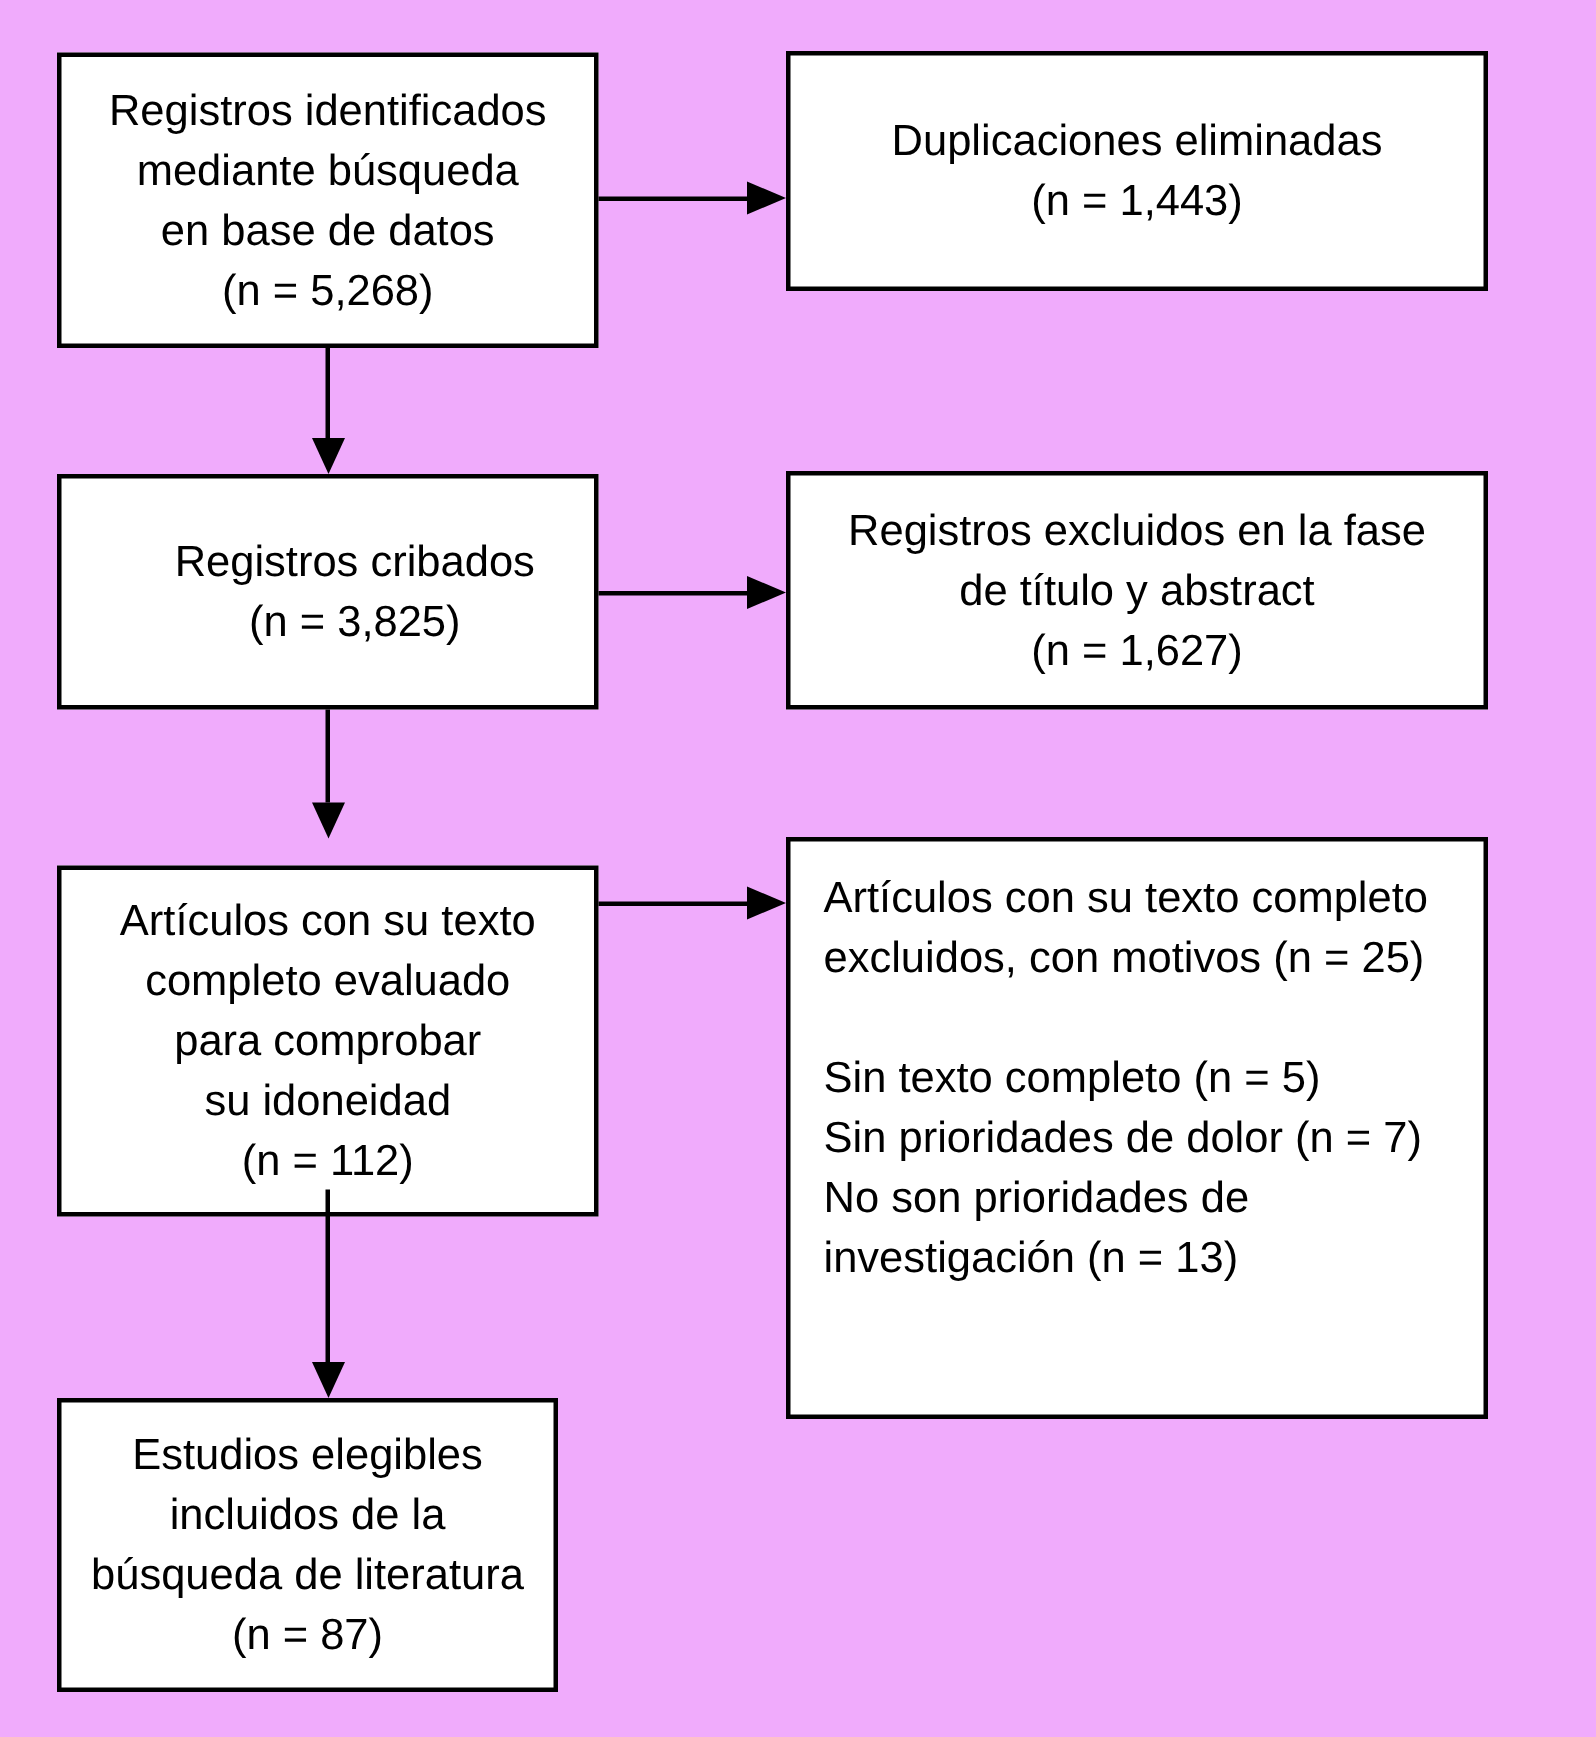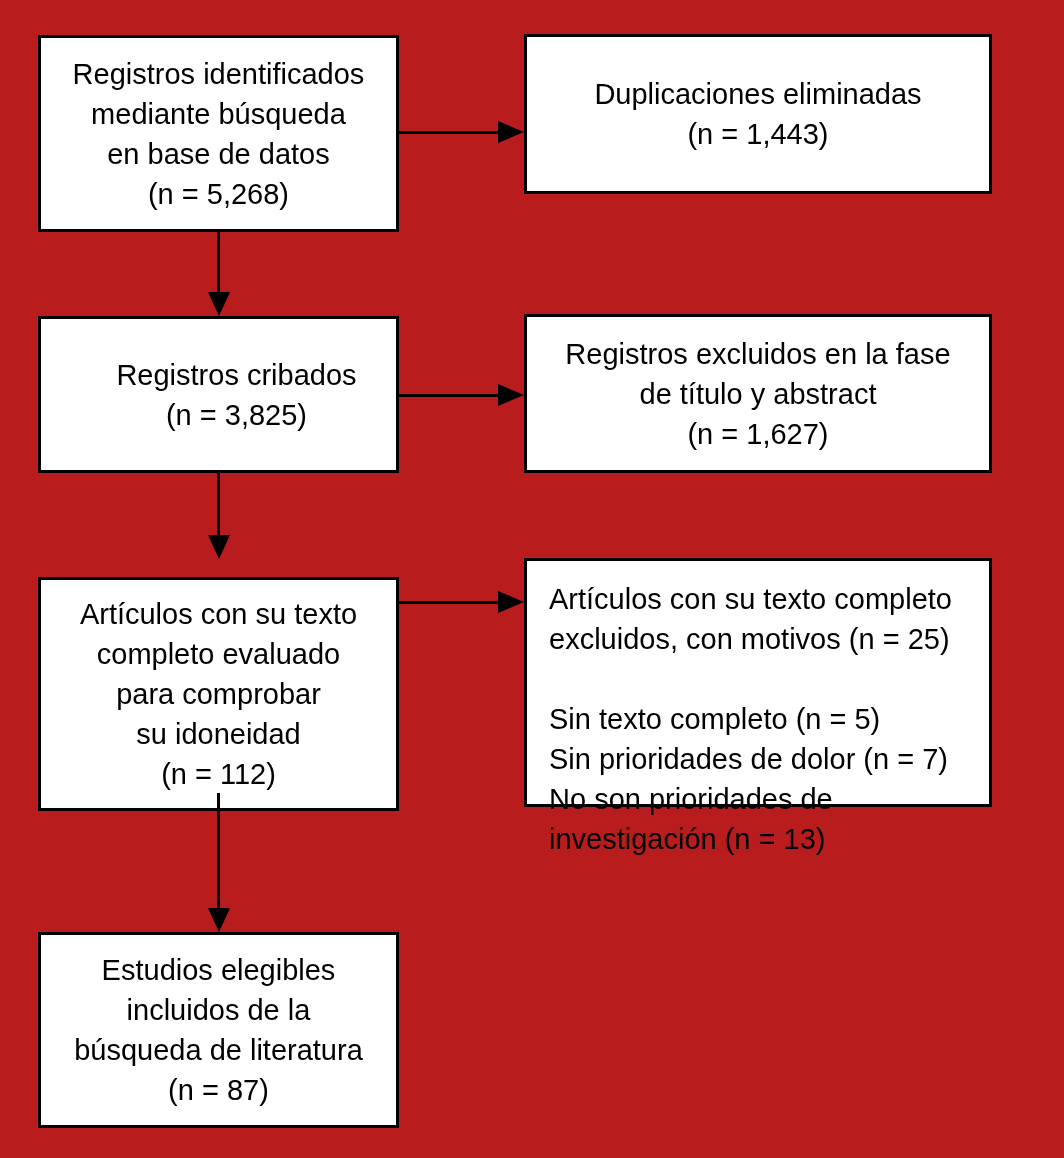--- a/index.html
+++ b/index.html
@@ -4,21 +4,21 @@
 <style>
   html, body {
     margin: 0;
     padding: 0;
     background: #ffffff;
   }
   .canvas {
     position: relative;
     width: 1064px;
     height: 1158px;
-    background: #b91c1c;
+    background: #f0abfc;
     font-family: "Liberation Sans", sans-serif;
     color: #000000;
     overflow: hidden;
   }
   .box {
     position: absolute;
     box-sizing: border-box;
     border: 3px solid #000000;
     background: #ffffff;
     display: flex;
@@ -34,22 +34,22 @@
     align-items: flex-start;
     justify-content: flex-start;
     text-align: left;
     padding: 18px 14px 0 22px;
   }
   .box-identified            { left: 38px;  top: 35px;  width: 361px; height: 197px; }
   .box-duplicates-removed    { left: 524px; top: 34px;  width: 468px; height: 160px; }
   .box-screened              { left: 38px;  top: 316px; width: 361px; height: 157px; padding-left: 36px; }
   .box-excluded-title        { left: 524px; top: 314px; width: 468px; height: 159px; }
   .box-fulltext-assessed     { left: 38px;  top: 577px; width: 361px; height: 234px; }
-  .box-fulltext-excluded     { left: 524px; top: 558px; width: 468px; height: 249px; }
-  .box-included              { left: 38px;  top: 932px; width: 361px; height: 196px; }
+  .box-fulltext-excluded     { left: 524px; top: 558px; width: 468px; height: 388px; }
+  .box-included              { left: 38px;  top: 932px; width: 334px; height: 196px; }
 
   .shaft {
     position: absolute;
     background: #000000;
   }
   .shaft-h1 { left: 399px; top: 131px; width: 99px;  height: 3px; }
   .shaft-h2 { left: 399px; top: 394px; width: 99px;  height: 3px; }
   .shaft-h3 { left: 399px; top: 601px; width: 99px;  height: 3px; }
   .shaft-v1 { left: 217px; top: 232px; width: 3px;   height: 60px; }
   .shaft-v2 { left: 217px; top: 473px; width: 3px;   height: 62px; }

